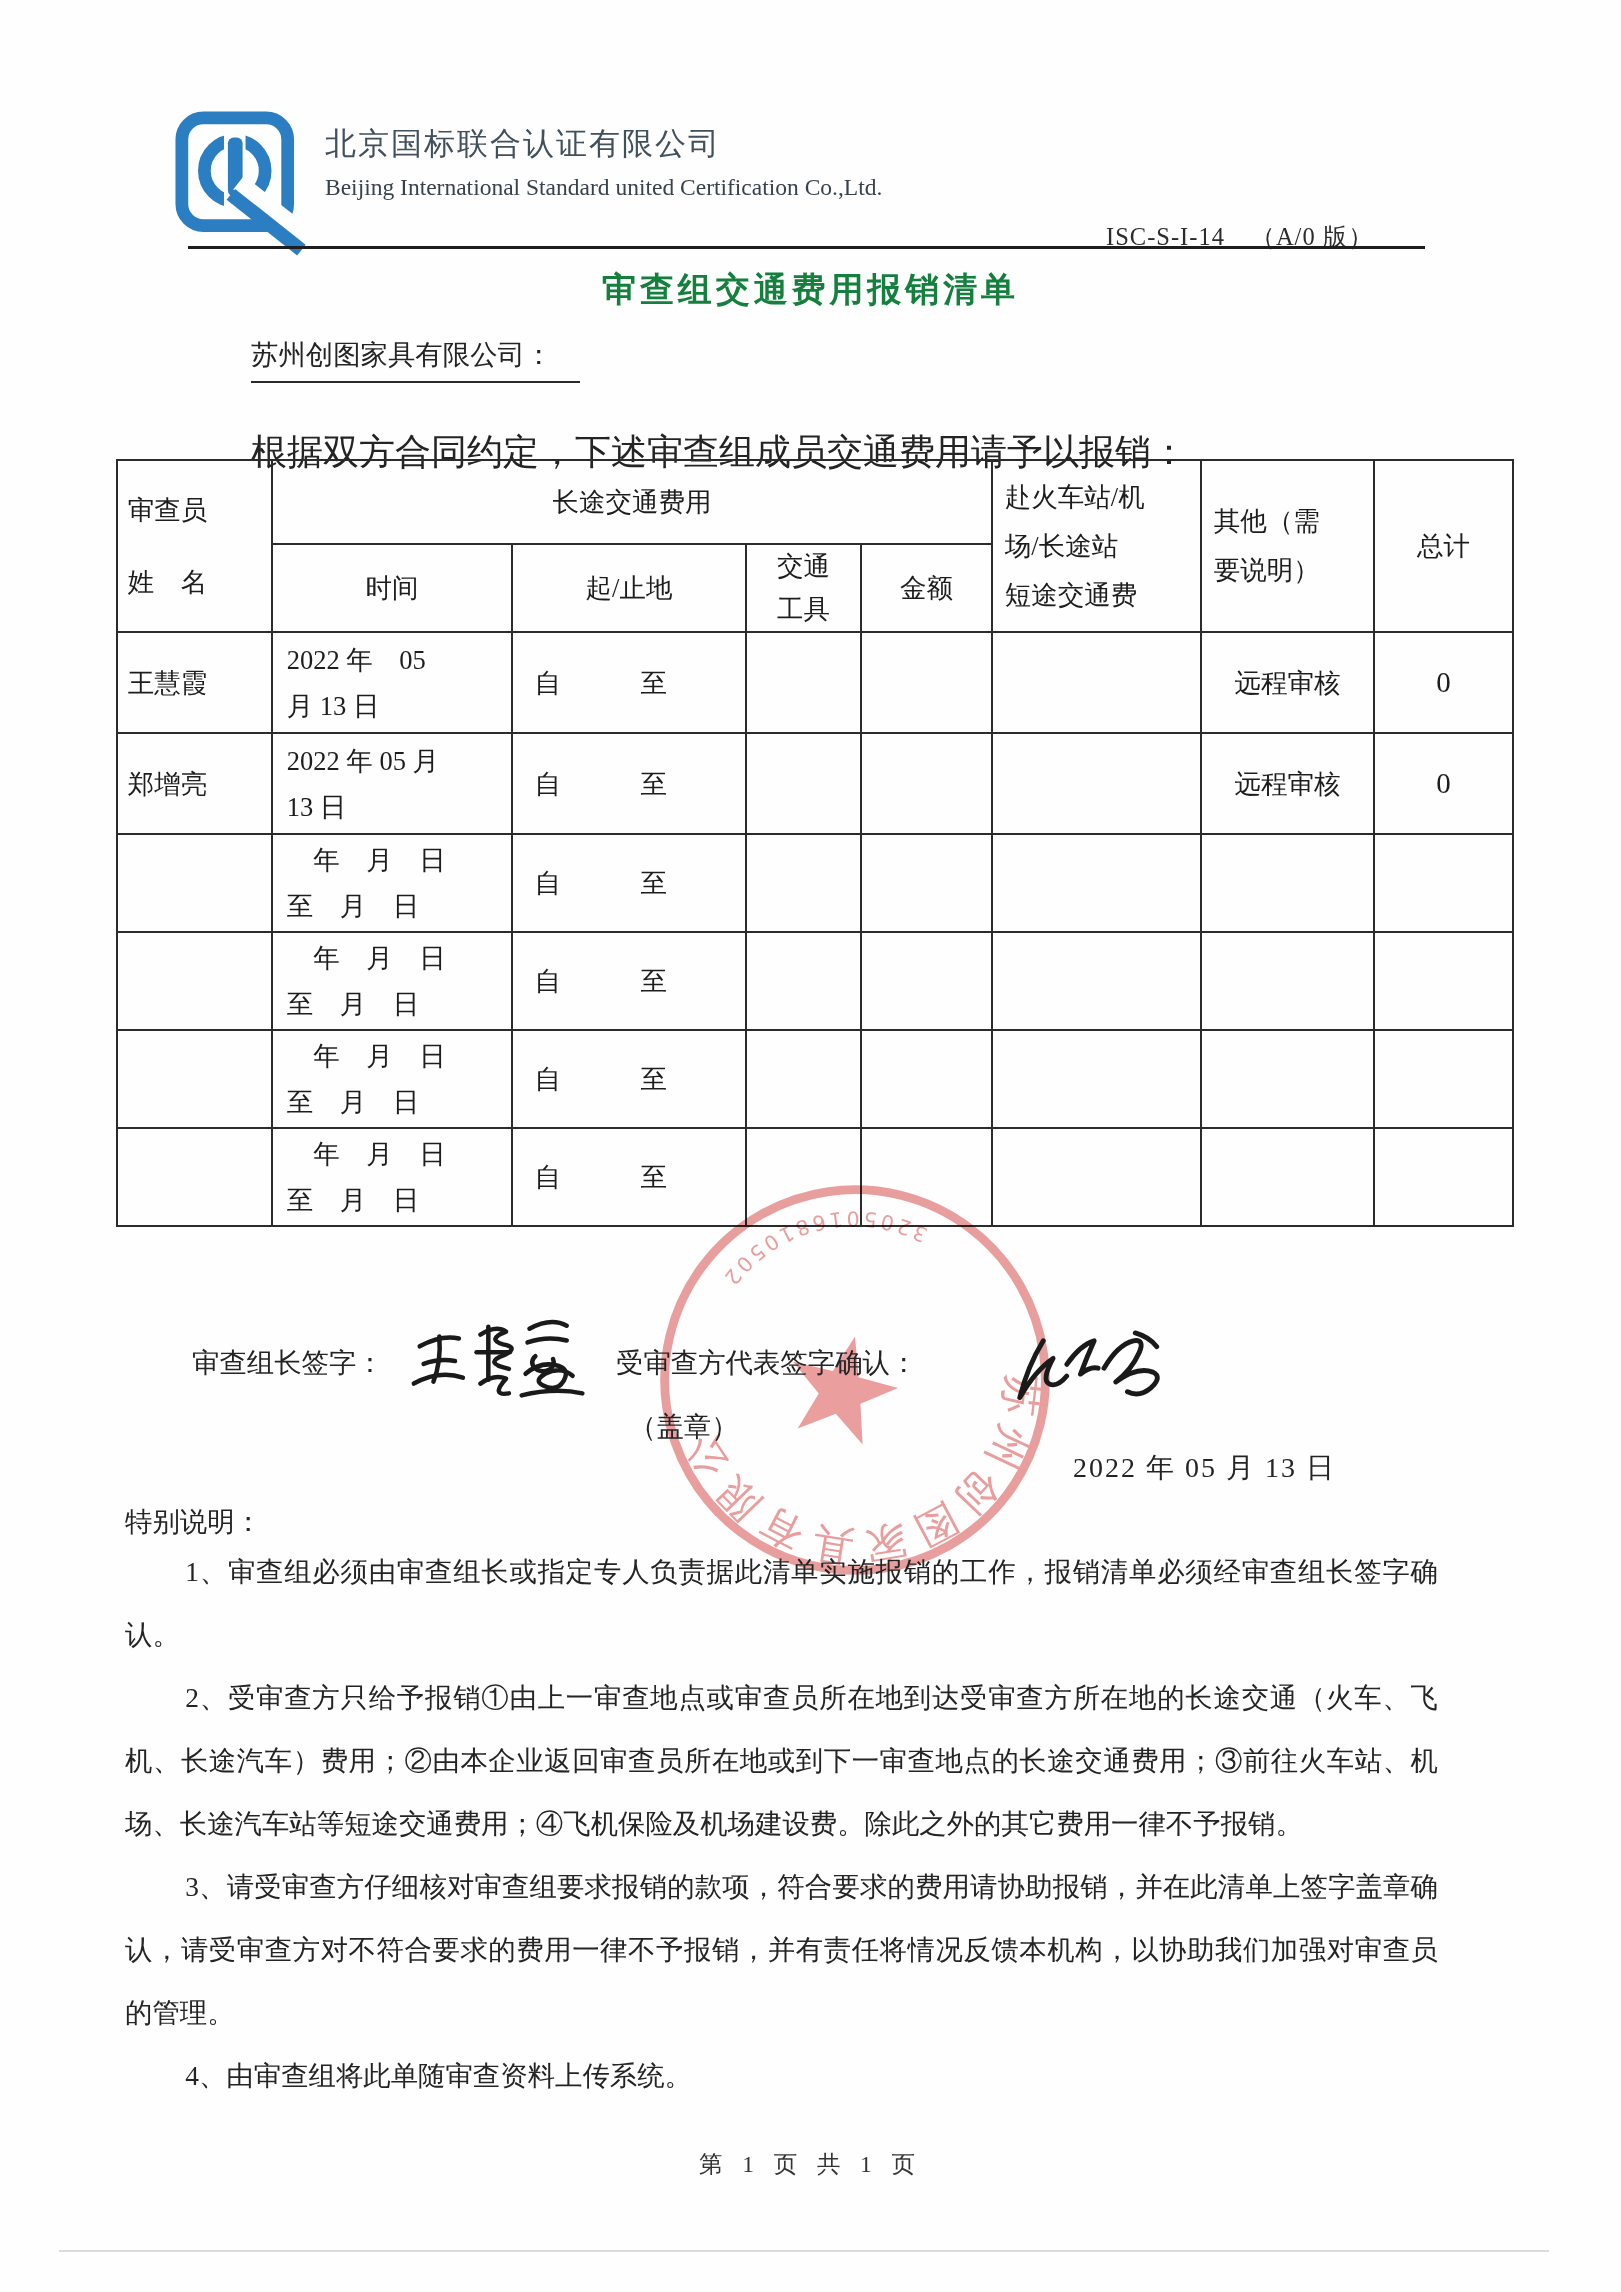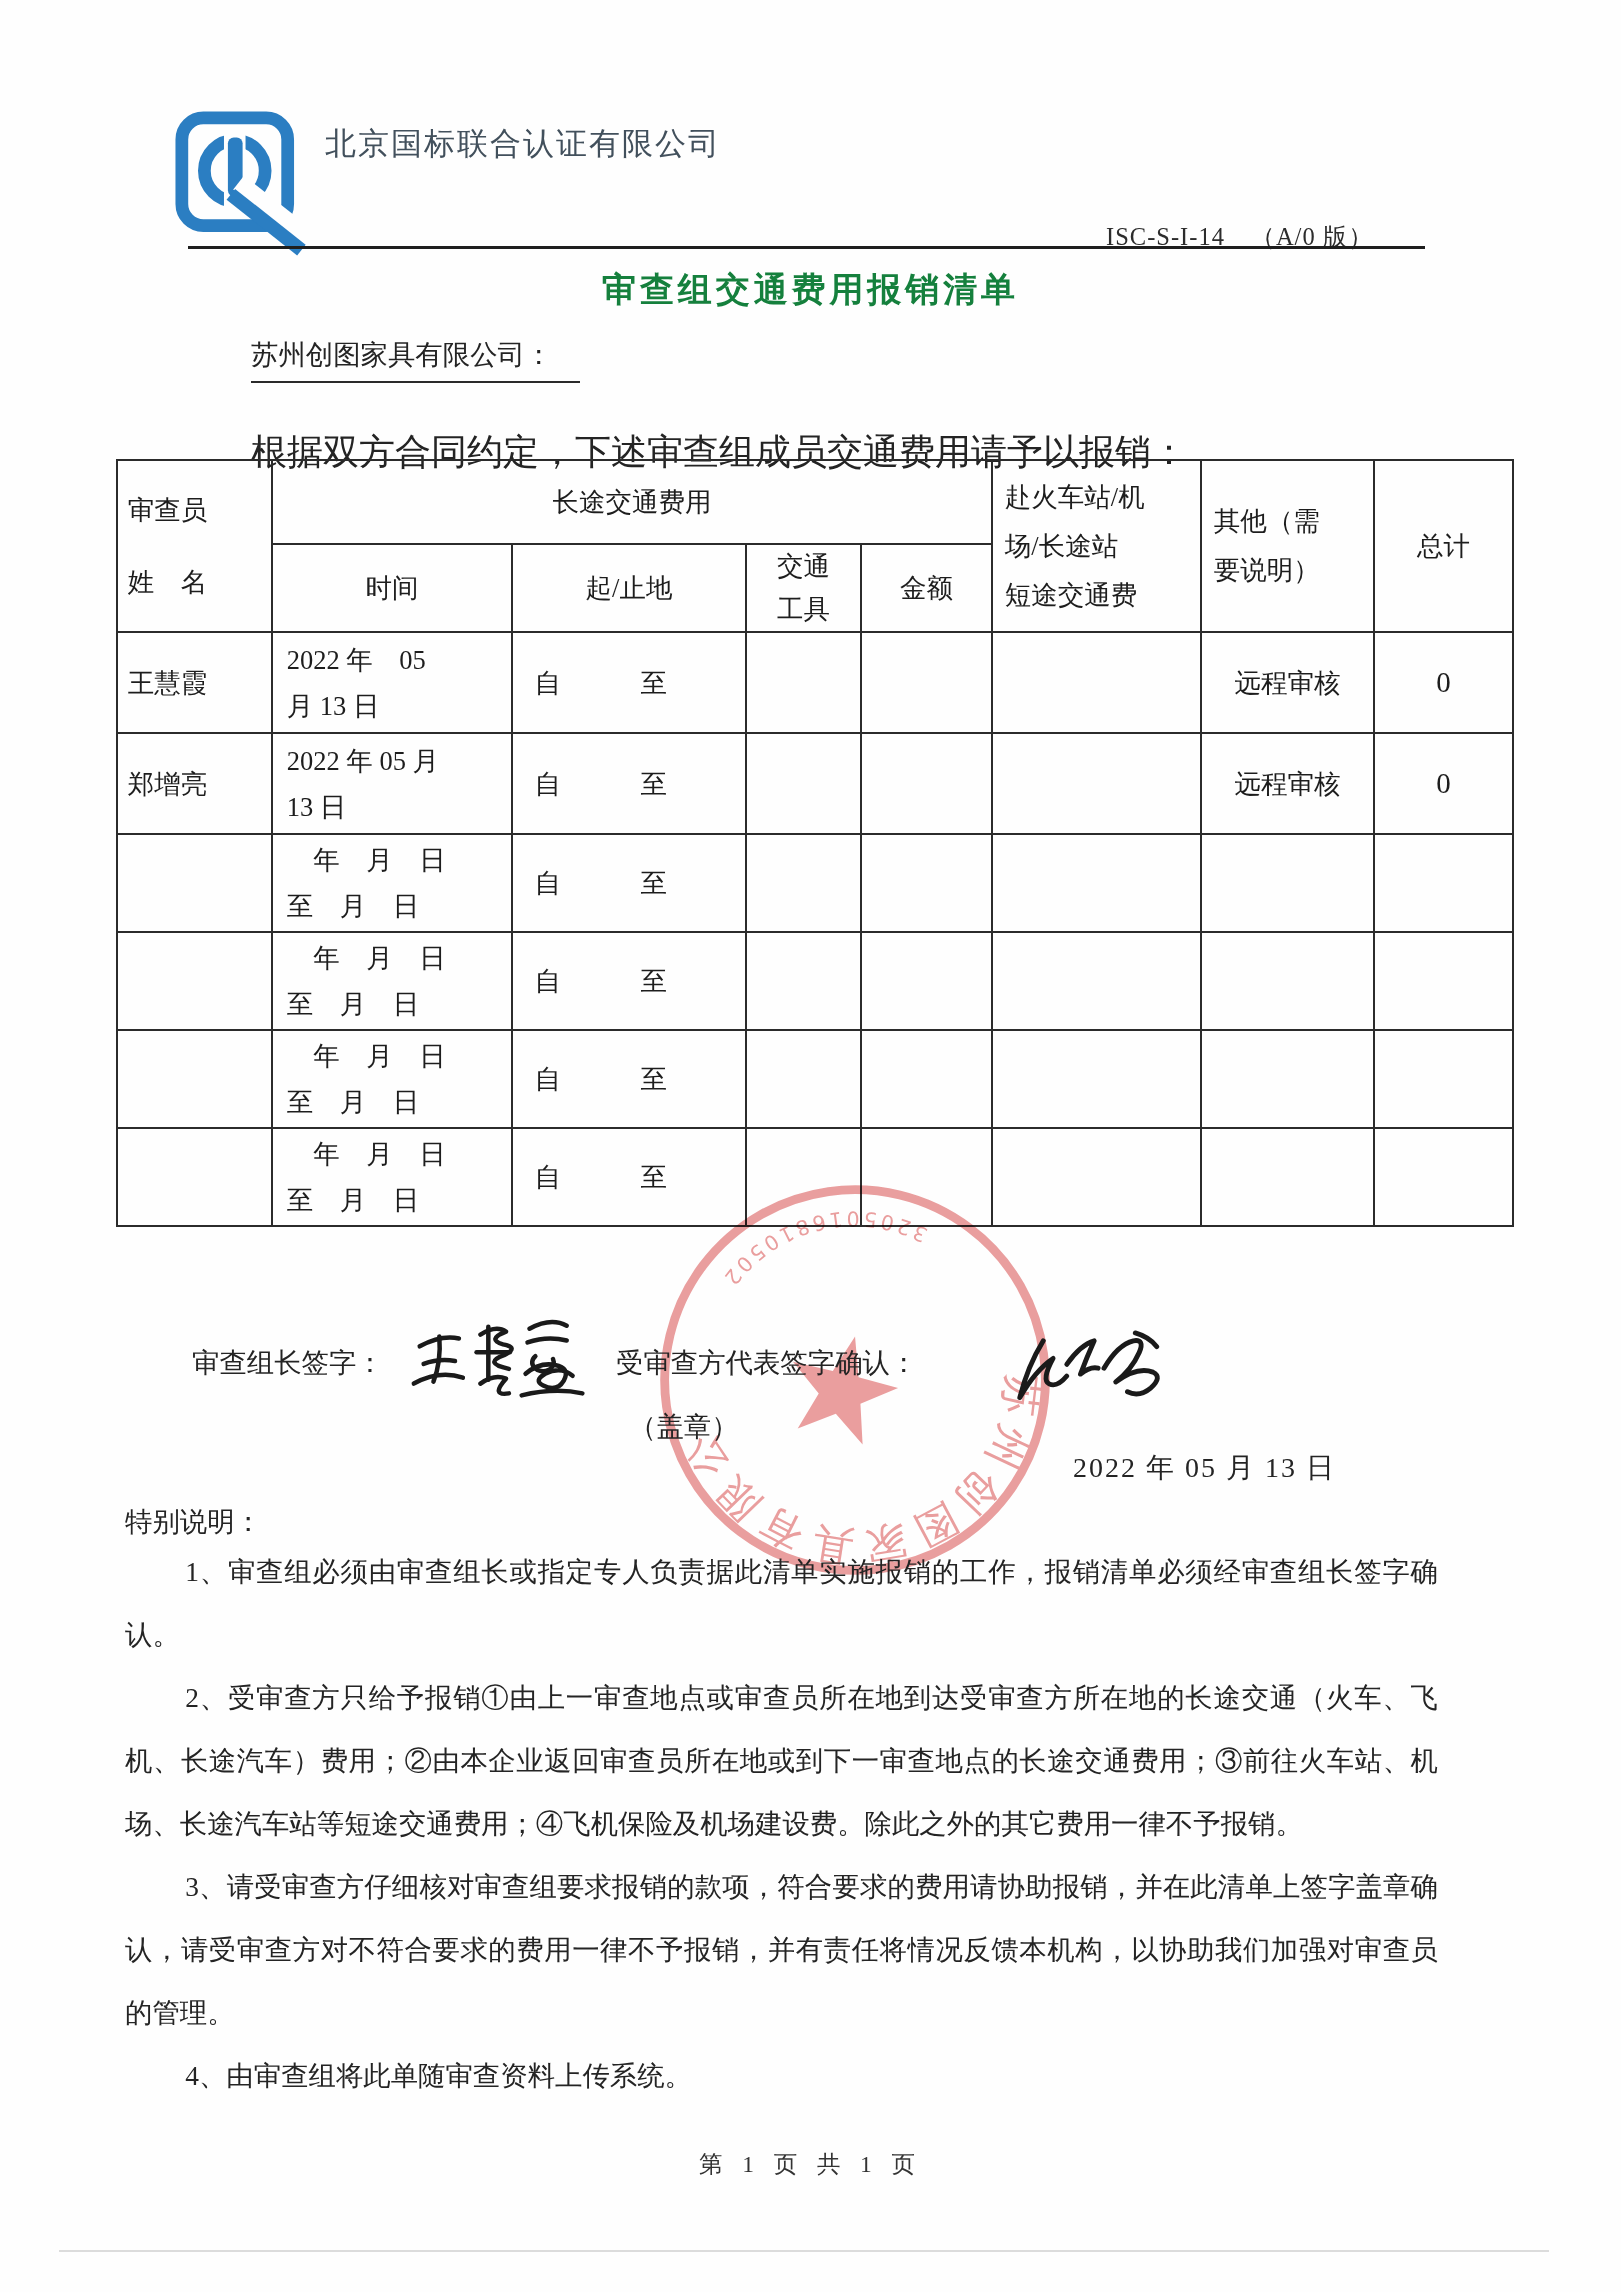--- a/index.html
+++ b/index.html
@@ -58,20 +58,21 @@
 
   <svg class="logo" viewBox="0 0 150 150">
     <rect x="8" y="8" width="108" height="110" rx="22" fill="none" stroke="#2b7ec2" stroke-width="13"></rect>
     <circle cx="62" cy="62" r="31" fill="none" stroke="#2b7ec2" stroke-width="13"></circle>
     <rect x="51" y="18" width="22" height="90" fill="#fefefe"></rect>
     <rect x="55" y="28" width="15" height="60" rx="6" fill="#2b7ec2"></rect>
     <line x1="66" y1="74" x2="142" y2="134" stroke="#fefefe" stroke-width="18"></line>
     <line x1="58" y1="86" x2="130" y2="143" stroke="#2b7ec2" stroke-width="14"></line>
   </svg>
   <div class="company-cn">北京国标联合认证有限公司</div>
+  <div class="company-en">Beijing International Standard united Certification Co.,Ltd.</div>
   <div class="doc-code">ISC-S-I-14　（A/0 版）</div>
   <div class="header-rule"></div>
 
   <div class="doc-title">审查组交通费用报销清单</div>
   <div class="addressee">苏州创图家具有限公司：</div>
   <div class="intro">根据双方合同约定，下述审查组成员交通费用请予以报销：</div>
 
   <table class="expense">
     <colgroup>
       <col style="width:155px">

